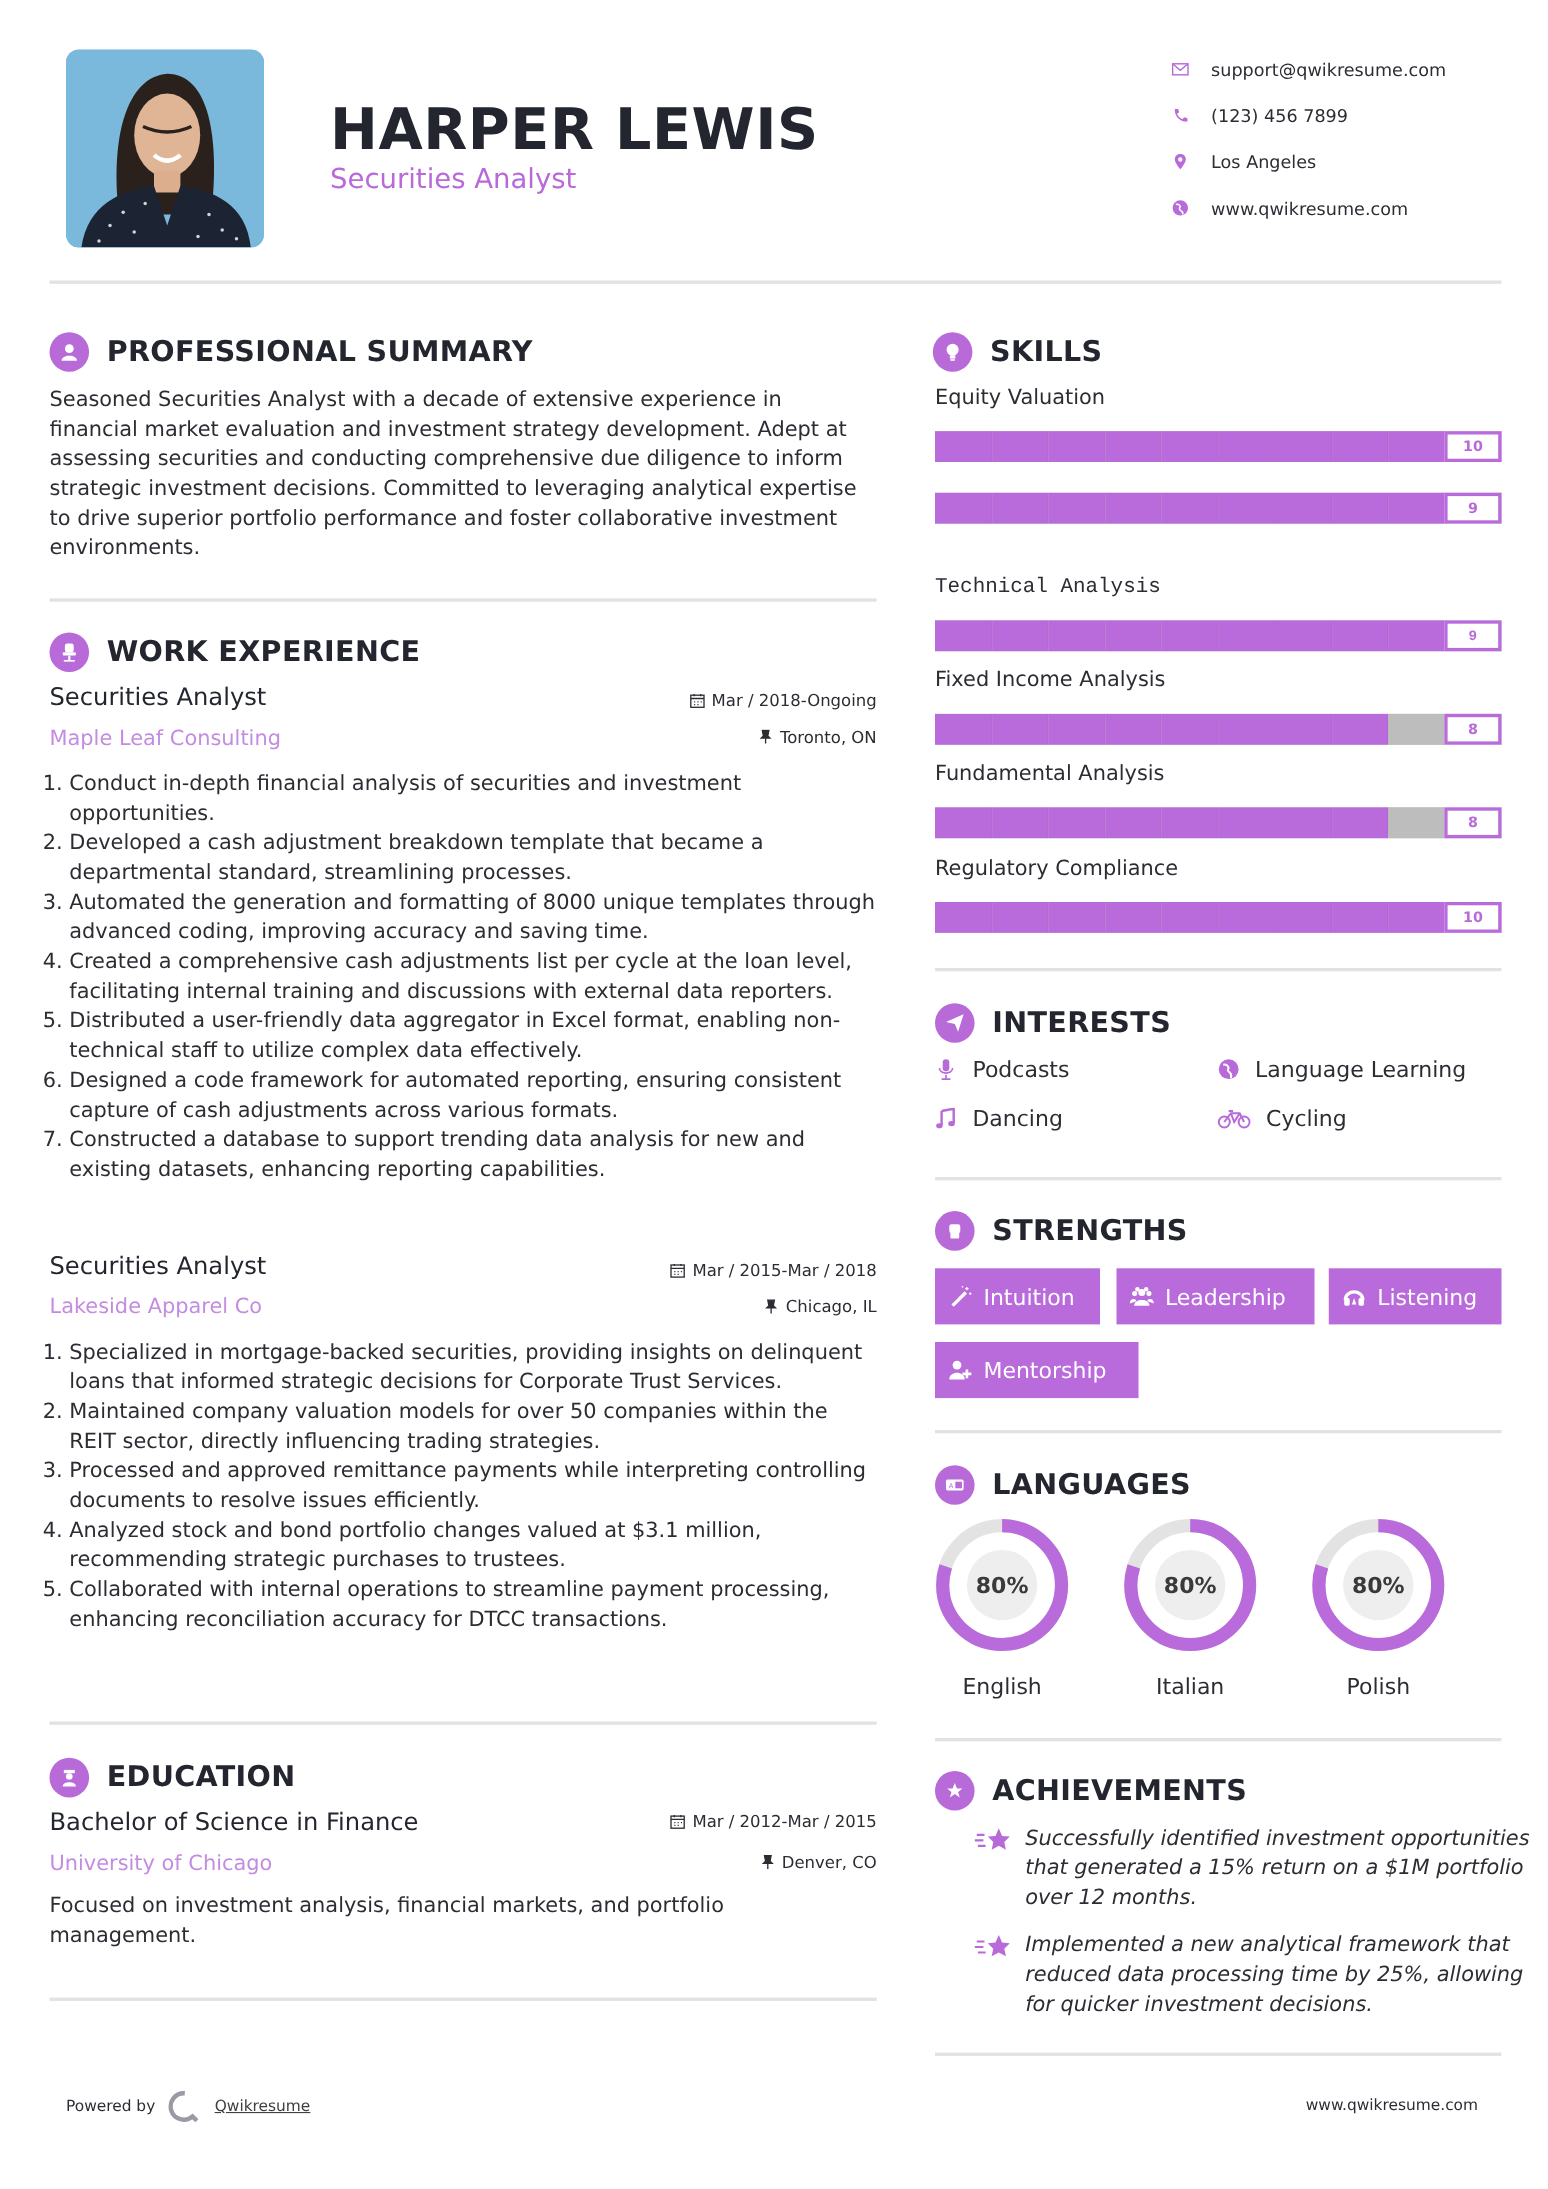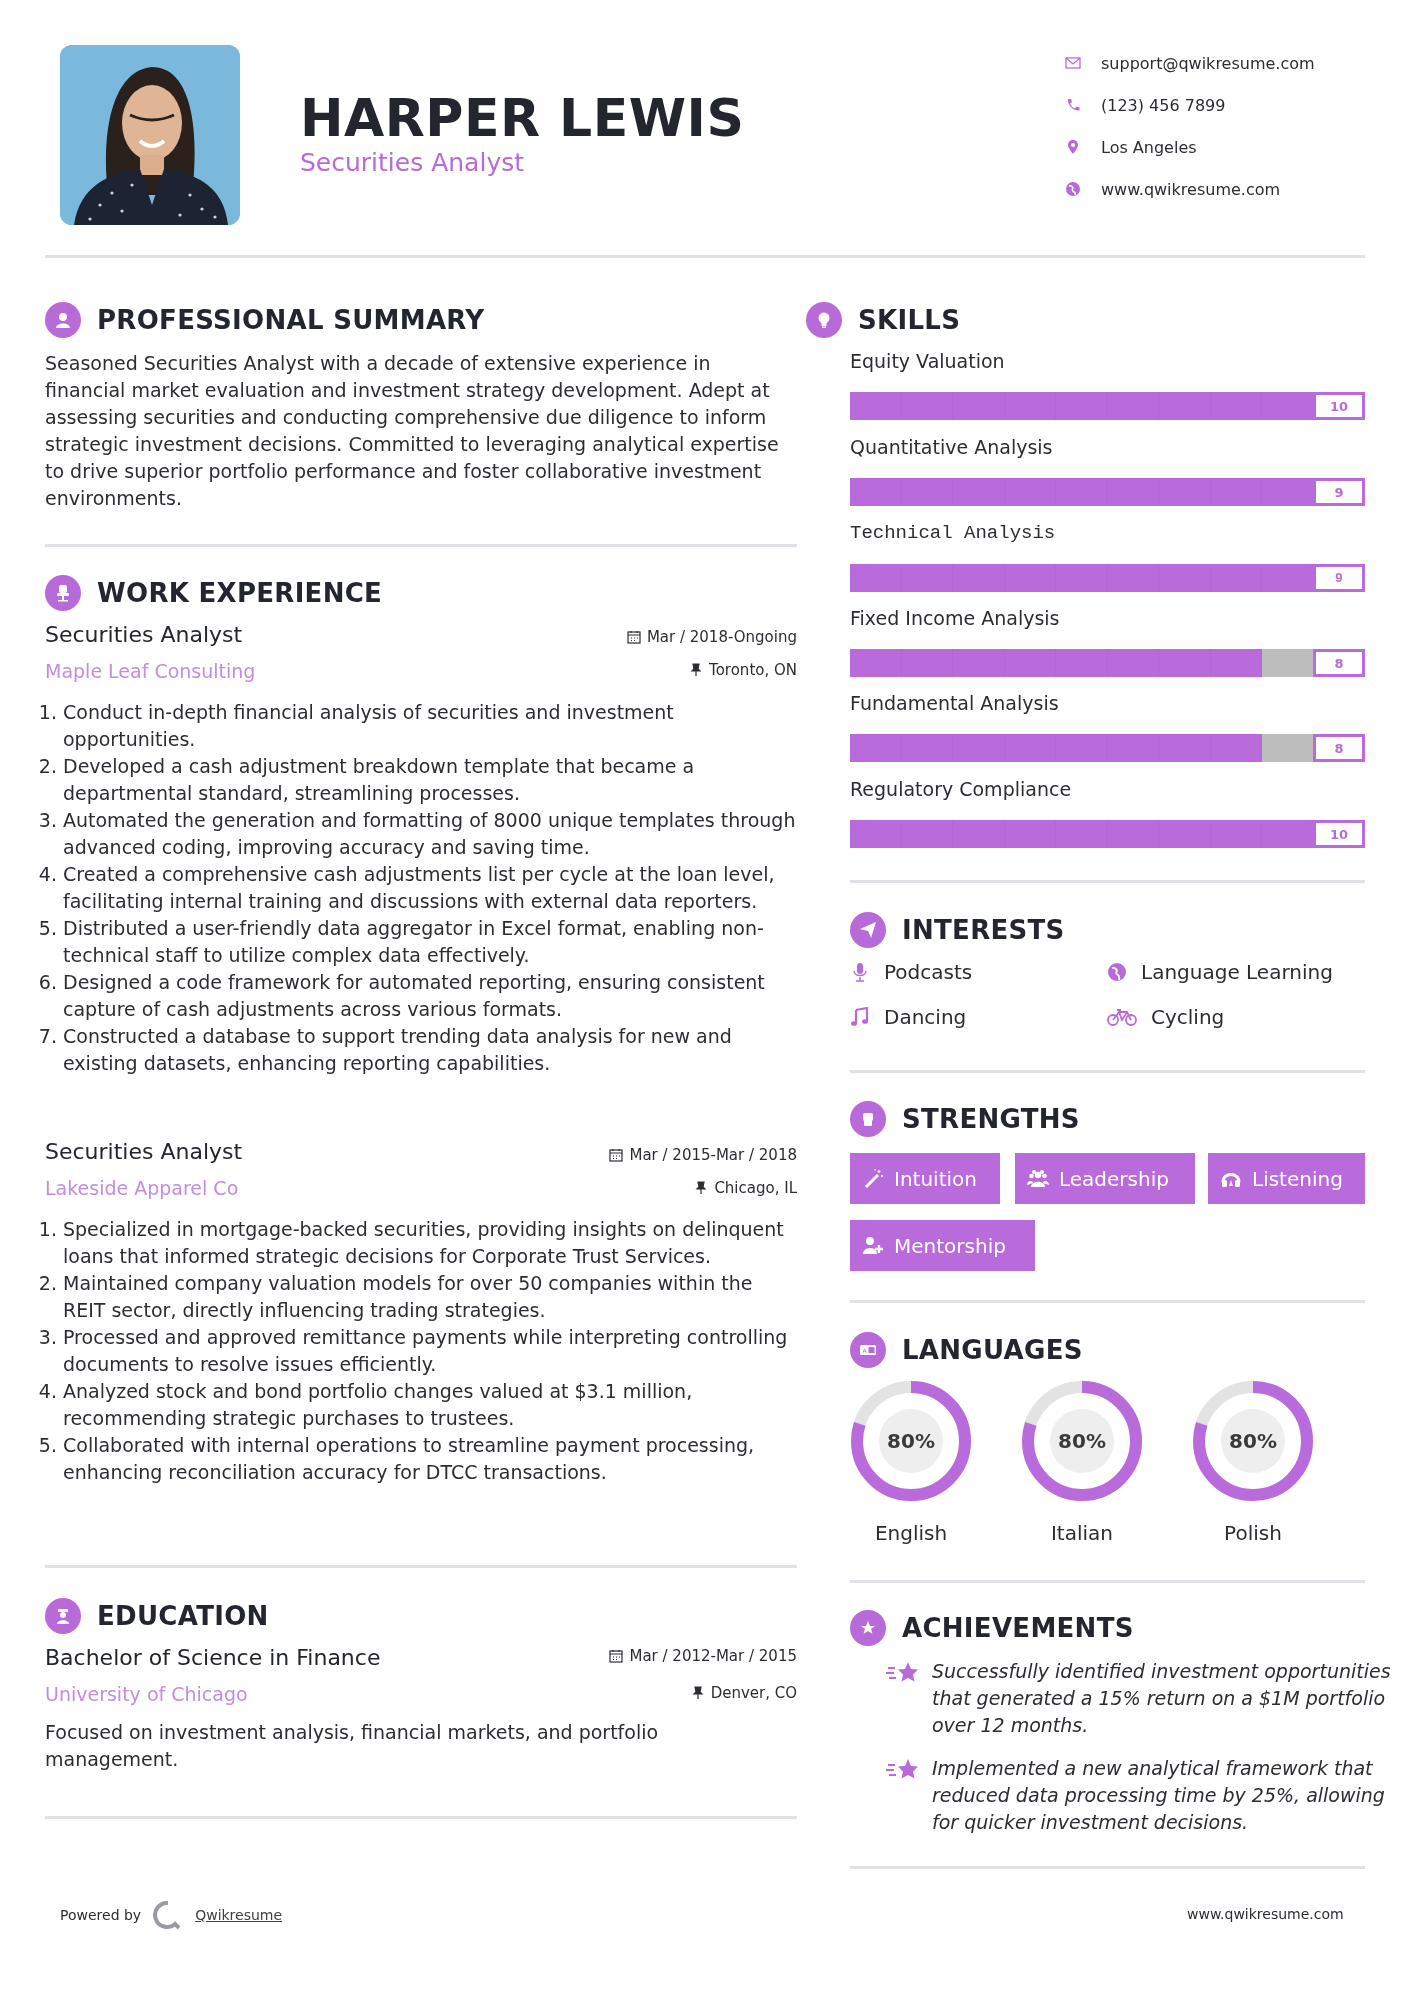--- a/index.html
+++ b/index.html
@@ -227,21 +227,21 @@
 <div class="job-company" style="left:45px; top:1683px;">University of Chicago</div>
 <div class="job-meta" style="left:500px; top:1684px; width:297px;">
   <svg viewBox="0 0 14 14">
       <path d="M4 1 H10 L9 6 L11 8 H3 L5 6 Z M7 8 V13" fill="#2b2d33" stroke="#2b2d33" stroke-width="1.2"></path>
     </svg>
   <span>Denver, CO</span>
 </div>
 <div class="para" style="left:45px; top:1719px; width:700px;">Focused on investment analysis, financial markets, and portfolio management.</div>
 <div class="divider" style="left:45px; top:1816px; width:752px;"></div>
 
-<div class="sec-head" style="left:806px; top:302px;text-align:center;">
+<div class="sec-head" style="left:848px; top:302px;text-align:center;">
   <span class="sec-icon">
     <svg viewBox="0 0 20 20">
         <circle cx="10" cy="8" r="5.5" fill="#fff"></circle>
         <rect x="7.5" y="13" width="5" height="3" fill="#fff"></rect>
         <rect x="8" y="16.5" width="4" height="1.5" fill="#fff"></rect>
       </svg>
   </span>
   <span class="sec-title">SKILLS</span>
 </div>
 
@@ -255,21 +255,20 @@
       <div class="seg on"></div>
       <div class="seg on"></div>
       <div class="seg on"></div>
       <div class="seg on"></div>
       <div class="seg on"></div>
       <div class="seg on"></div>
       <div class="skill-num">10</div>
   </div>
 </div>
 <div class="skill" style="top:436px;">
-  <div class="skill-label">Quantitative Analysis</div>
   <div class="skill-bar">
     <div class="seg on"></div>
       <div class="seg on"></div>
       <div class="seg on"></div>
       <div class="seg on"></div>
       <div class="seg on"></div>
       <div class="seg on"></div>
       <div class="seg on"></div>
       <div class="seg on"></div>
       <div class="seg on"></div>

